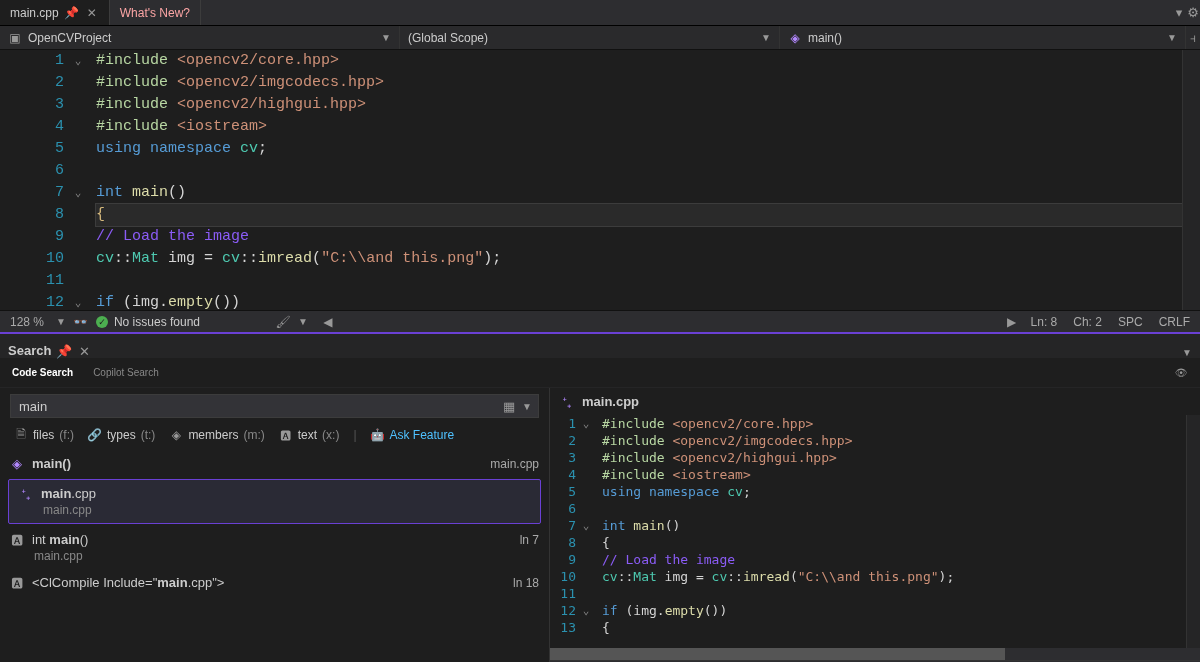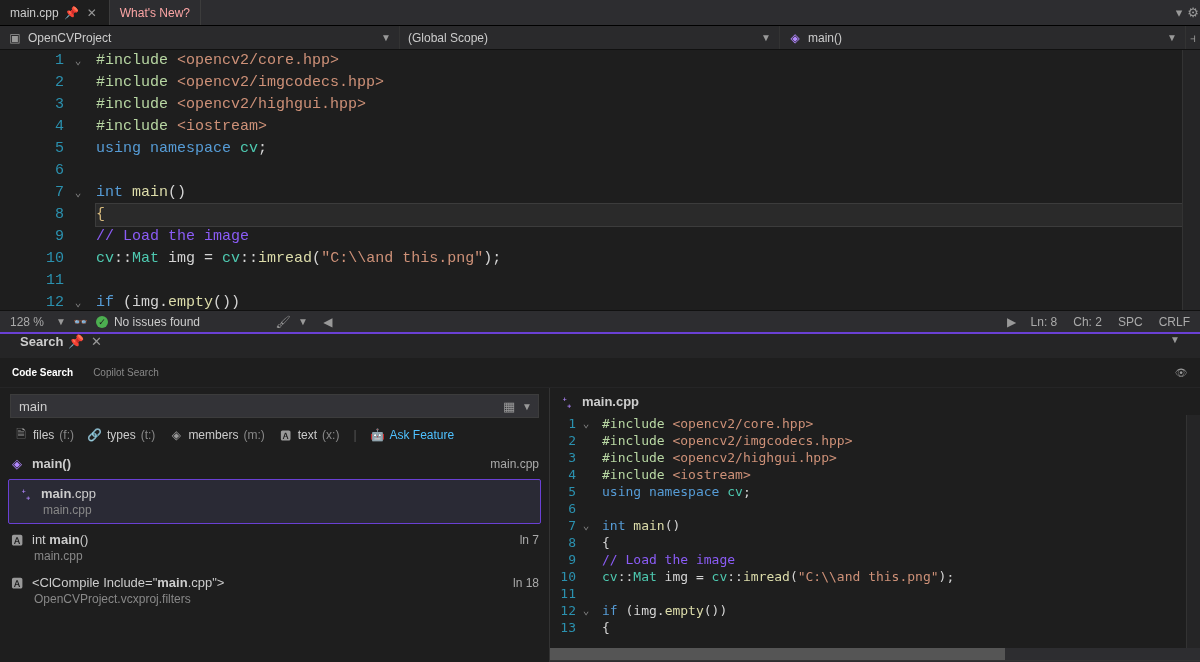--- a/index.html
+++ b/index.html
@@ -93,25 +93,25 @@
   gap: 8px;
   padding: 0 6px;
   border-top: 1px solid #111;
 }
 .status-spacer { flex: 1; }
 .status-item { color: #aaa; padding: 0 4px; }
 .status-ok { display:flex; gap:6px; align-items:center; }
 .green-circle { width:12px; height:12px; background:#4caf50; border-radius:50%; display:inline-flex; align-items:center; justify-content:center; font-size:9px; color:#1e1e1e; }
 .search-header {
   display: flex;
-  align-items: flex-start;
+  align-items: flex-end;
   background: #252526;
   border-top: 2px solid #6a40d4;
   height: 26px;
-  padding: 0 20px;
+  padding: 0 8px;
   gap: 6px;
   font-size: 13px;
 }
 .search-header-title { font-weight: 600; }
 .search-tabs {
   display: flex;
   background: #1e1e1e;
   height: 30px;
   align-items: center;
   padding: 0 12px;
@@ -382,21 +382,20 @@
             <span class="result-right">ln 7</span>
           </div>
           <div class="result-path">main.cpp</div>
         </div>
         <div class="result grp">
           <div class="result-main">
             <span class="small-icon">🅰</span>
             <span>&lt;ClCompile Include="<b>main</b>.cpp"&gt;</span>
             <span class="result-right">ln 18</span>
           </div>
-          <div class="result-path">OpenCVProject.vcxproj.filters</div>
         </div>
       </div>
   </div>
 
   <div class="search-right">
     <div class="preview-header">
       <span class="small-icon" style="color:#b388ff">⁺₊</span>
       <span style="font-weight:600">main.cpp</span>
     </div>
     <div class="preview-code">

